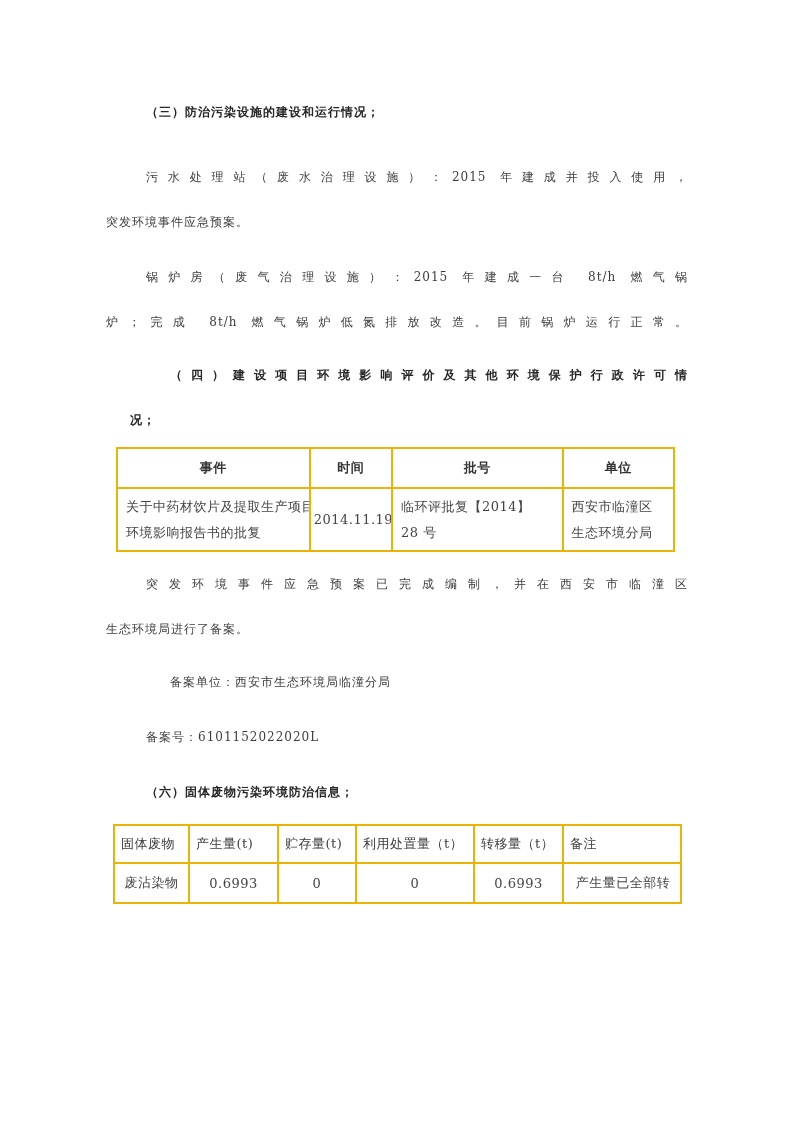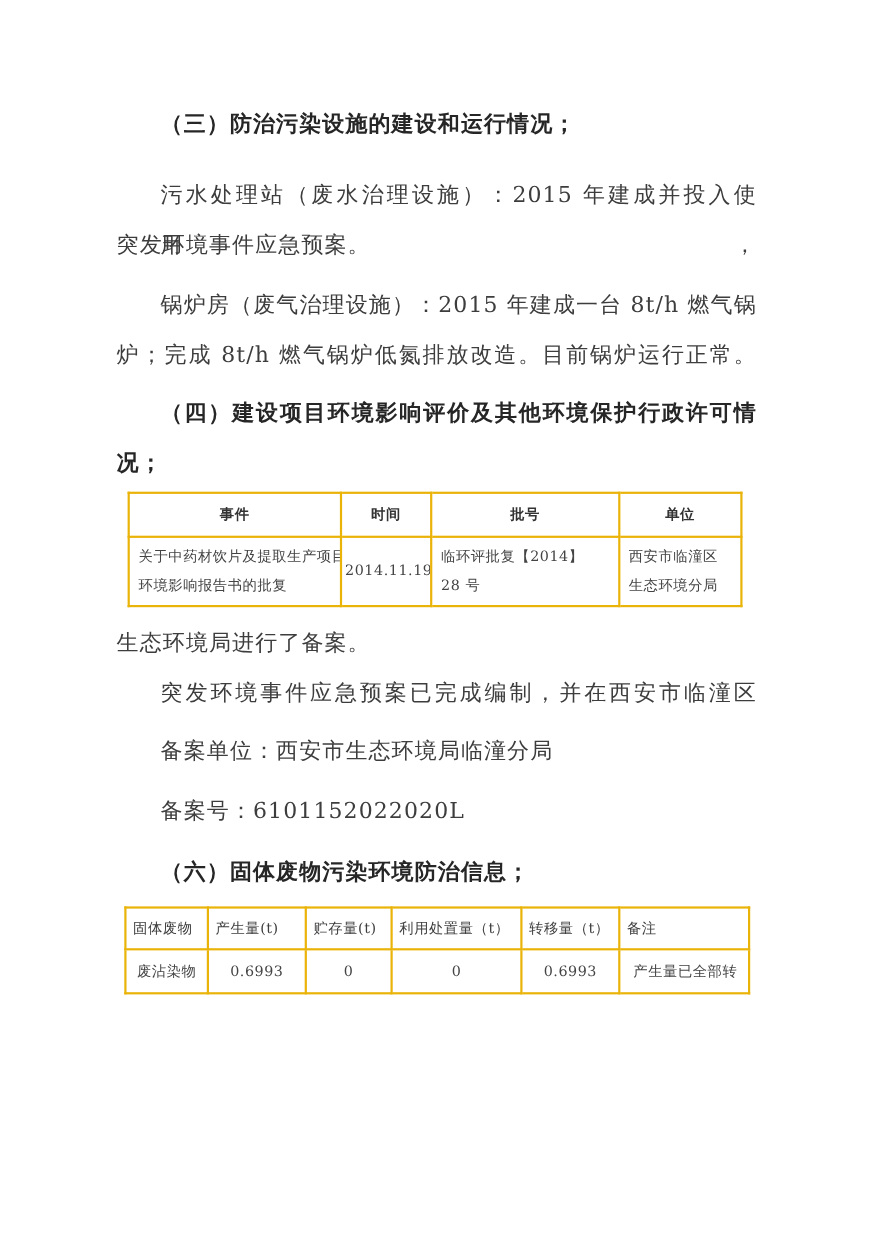--- a/index.html
+++ b/index.html
@@ -10,39 +10,39 @@
     height: 1122px;
     background: #ffffff;
     font-family: "DejaVu Serif", "Liberation Serif", serif;
     color: #3d3d3d;
     padding: 90px 105px 0 106px;
     overflow: hidden;
   }
   .line {
     height: 45px;
     line-height: 45px;
-    font-size: 20px;
+    font-size: 12px;
     letter-spacing: 1px;
     white-space: nowrap;
     color: #3d3d3d;
   }
   .indent { padding-left: 40px; }
   .fill {
     white-space: normal;
     text-align: justify;
     text-align-last: justify;
   }
   .heading {
     font-weight: bold;
     color: #262626;
   }
   .mt20 { margin-top: 20px; }
   .mt10 { margin-top: 10px; }
   .mt9  { margin-top: 9px; }
-  .mt8  { margin-top: 8px; }
+  .mt8  { margin-top: 8px; margin-left: 24px; }
   .mt4  { margin-top: 4px; }
 
   table {
     border-collapse: collapse;
     table-layout: fixed;
     font-family: "DejaVu Serif", "Liberation Serif", serif;
     color: #444444;
   }
   th, td {
     border: 2px solid #eab308;
@@ -139,22 +139,22 @@
         <td>
           <span class="cl">西安市临潼区</span>
           <span class="cl">生态环境分局</span>
         </td>
       </tr>
     </tbody>
   </table>
 
 
   <div class="mt10">
+    <div class="line indent fill">突发环境事件应急预案已完成编制，并在西安市临潼区</div>
     <div class="line">生态环境局进行了备案。</div>
-    <div class="line indent fill">突发环境事件应急预案已完成编制，并在西安市临潼区</div>
   </div>
 
   <div class="line indent mt8">备案单位：西安市生态环境局临潼分局</div>
   <div class="line indent mt10">备案号：6101152022020L</div>
 
   <div class="line heading indent mt10">（六）固体废物污染环境防治信息；</div>
 
   <table class="t2 mt9">
     <colgroup>
       <col style="width:75px">

